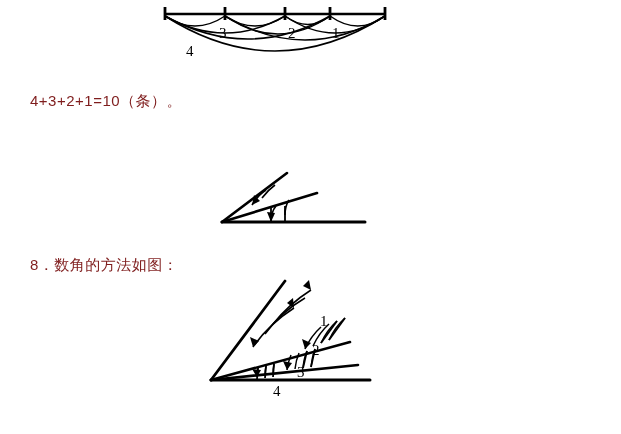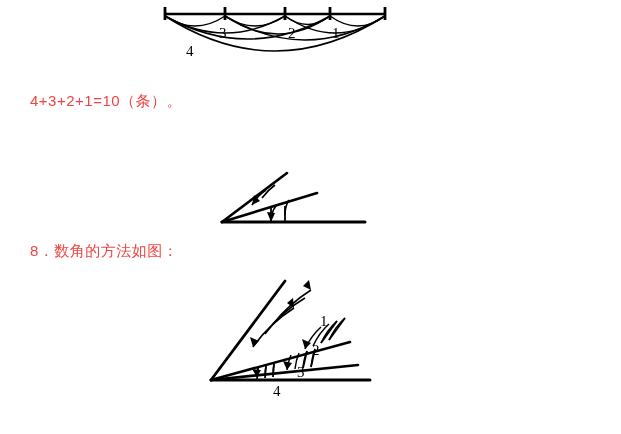--- a/index.html
+++ b/index.html
@@ -19,29 +19,29 @@
     left: 0; top: 0;
     width: 621px;
     height: 434px;
     background: #ffffff;
   }
   .fig {
     position: absolute;
   }
   .text-line {
     position: absolute;
-    color: #ef4444;
+    color: #7f1d1d;
     font-family: "Liberation Sans", sans-serif;
     font-size: 15px;
     letter-spacing: 0.5px;
     white-space: nowrap;
   }
   #answer-line-6 { left: 30px; top: 92px; }
   #item-7 { left: 30px; top: 134px; }
-  #item-8 { left: 30px; top: 242px; }
+  #item-8 { left: 30px; top: 256px; }
 
   #figure-segments { left: 150px; top: 0px; }
   #figure-acute-angles { left: 205px; top: 162px; }
   #figure-count-angles { left: 195px; top: 272px; }
 
   svg { display: block; }
   svg text {
     font-family: "Liberation Serif", serif;
     fill: #000000;
   }

